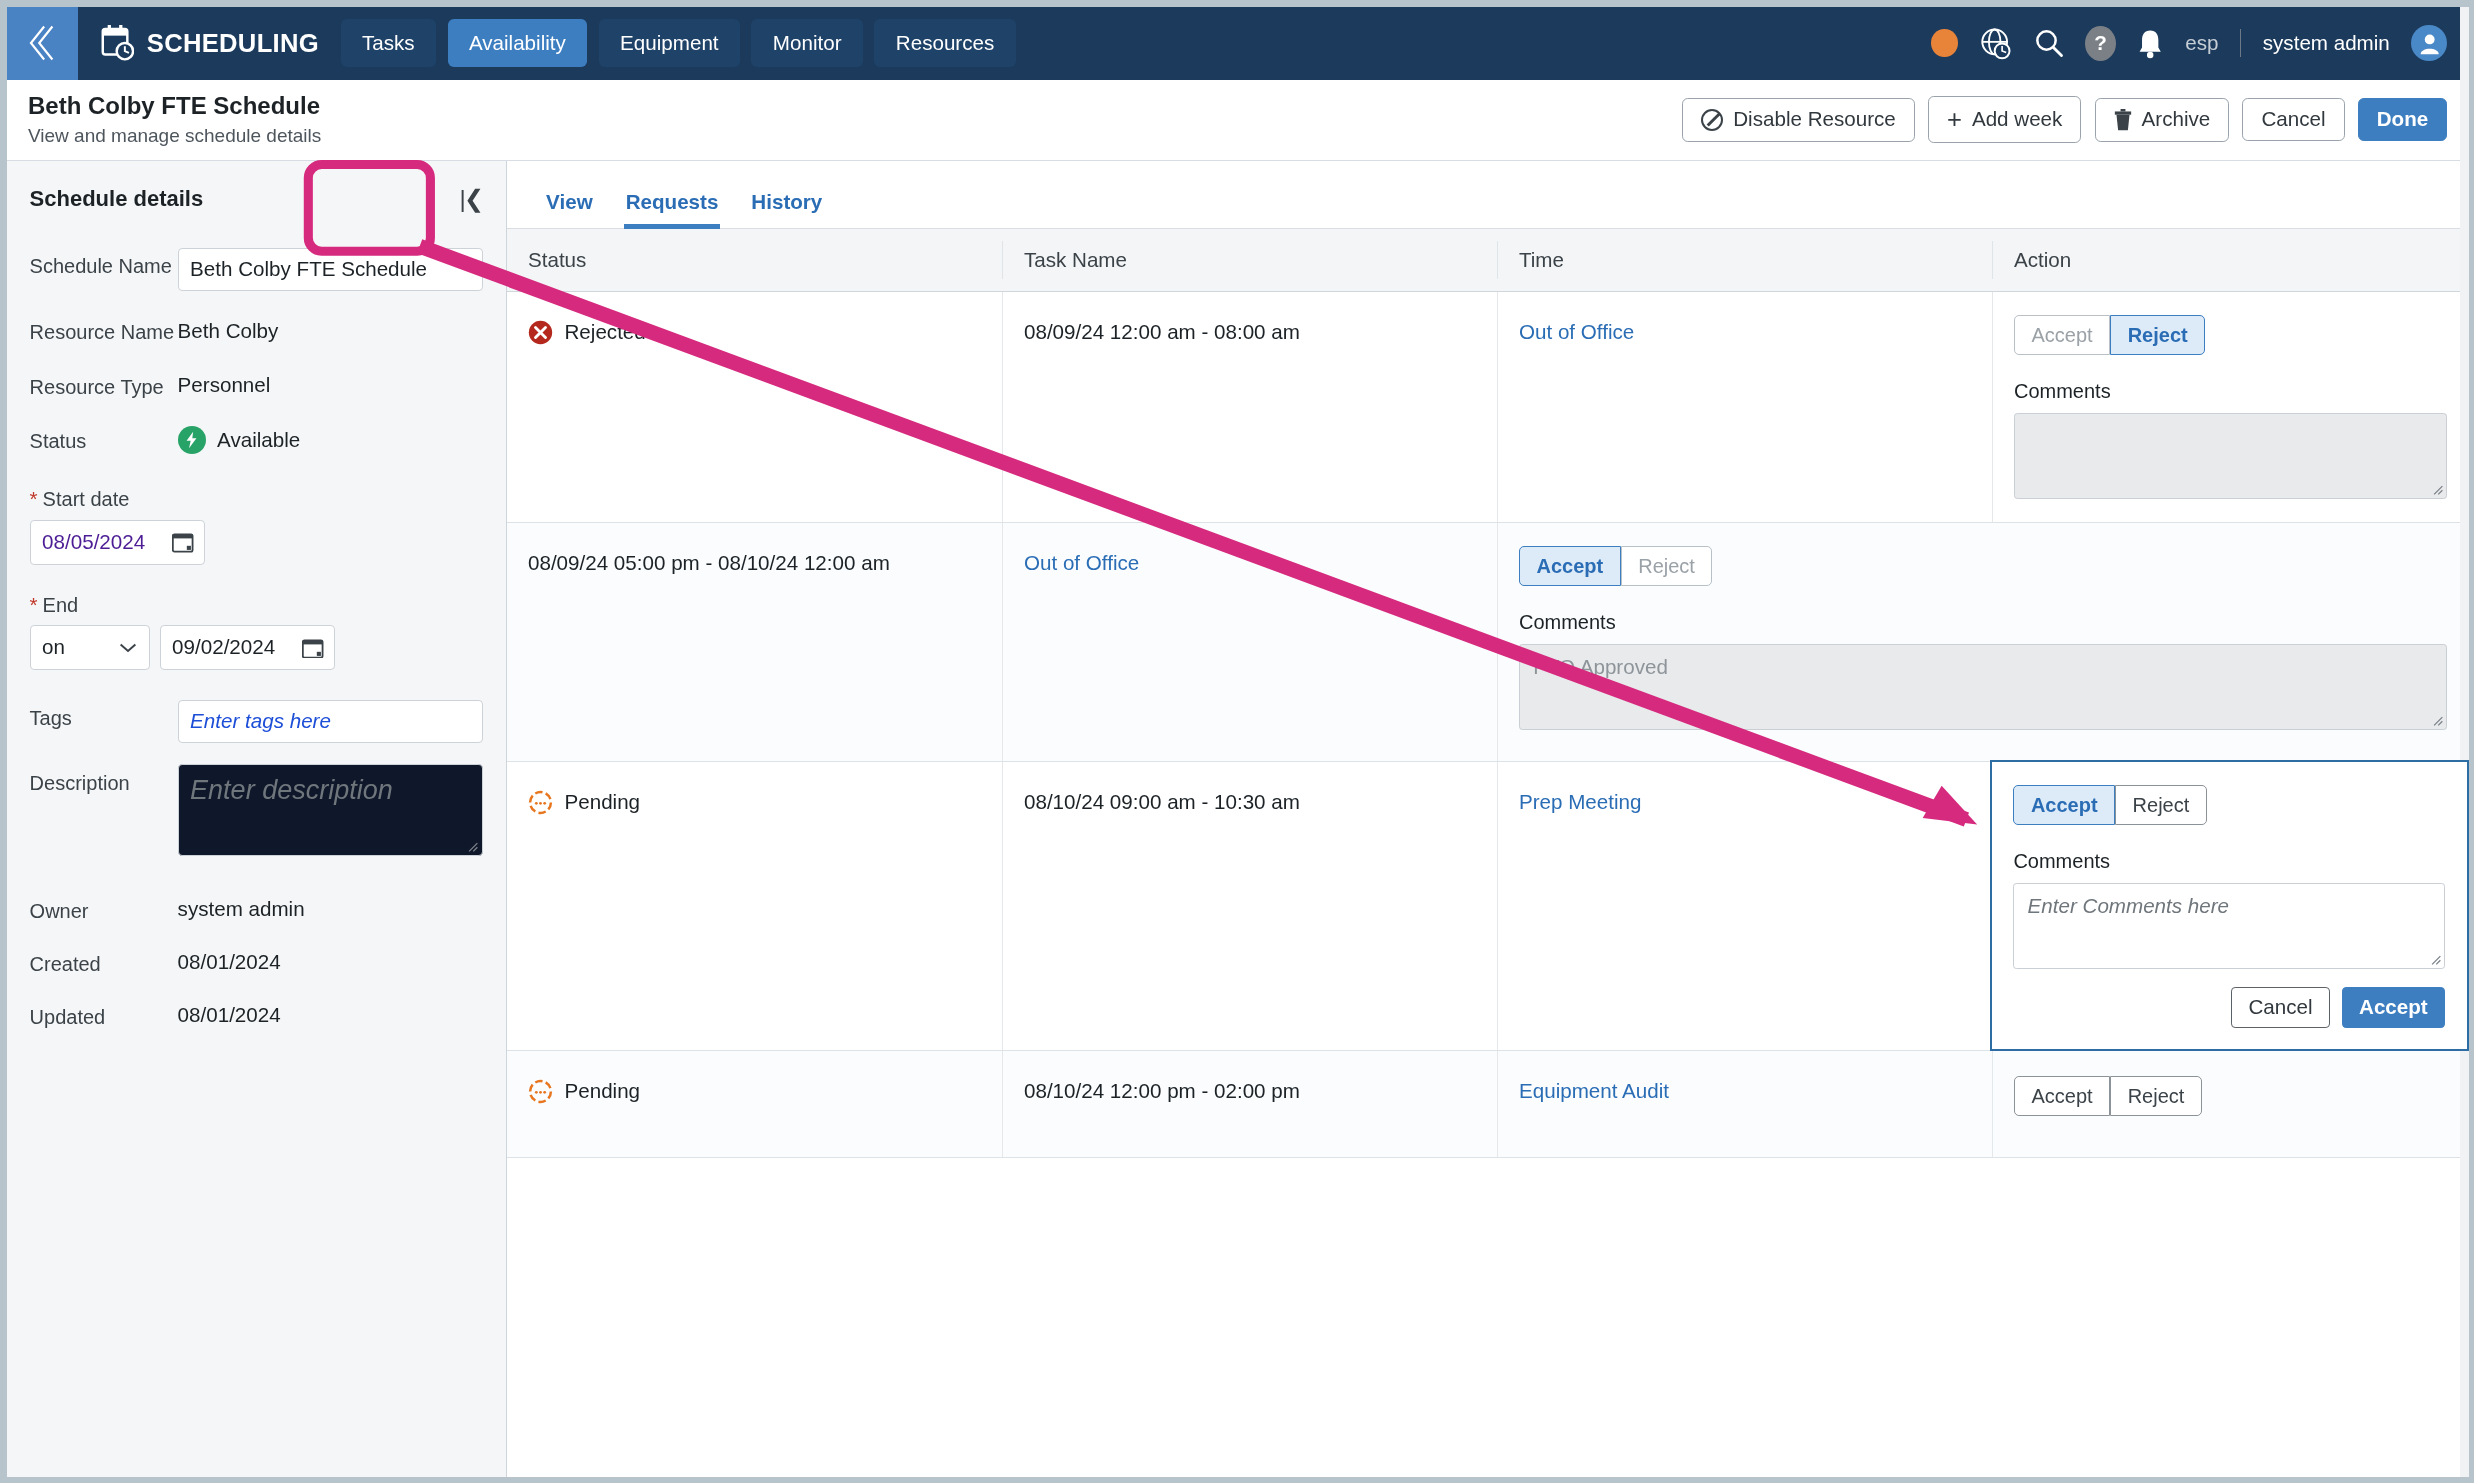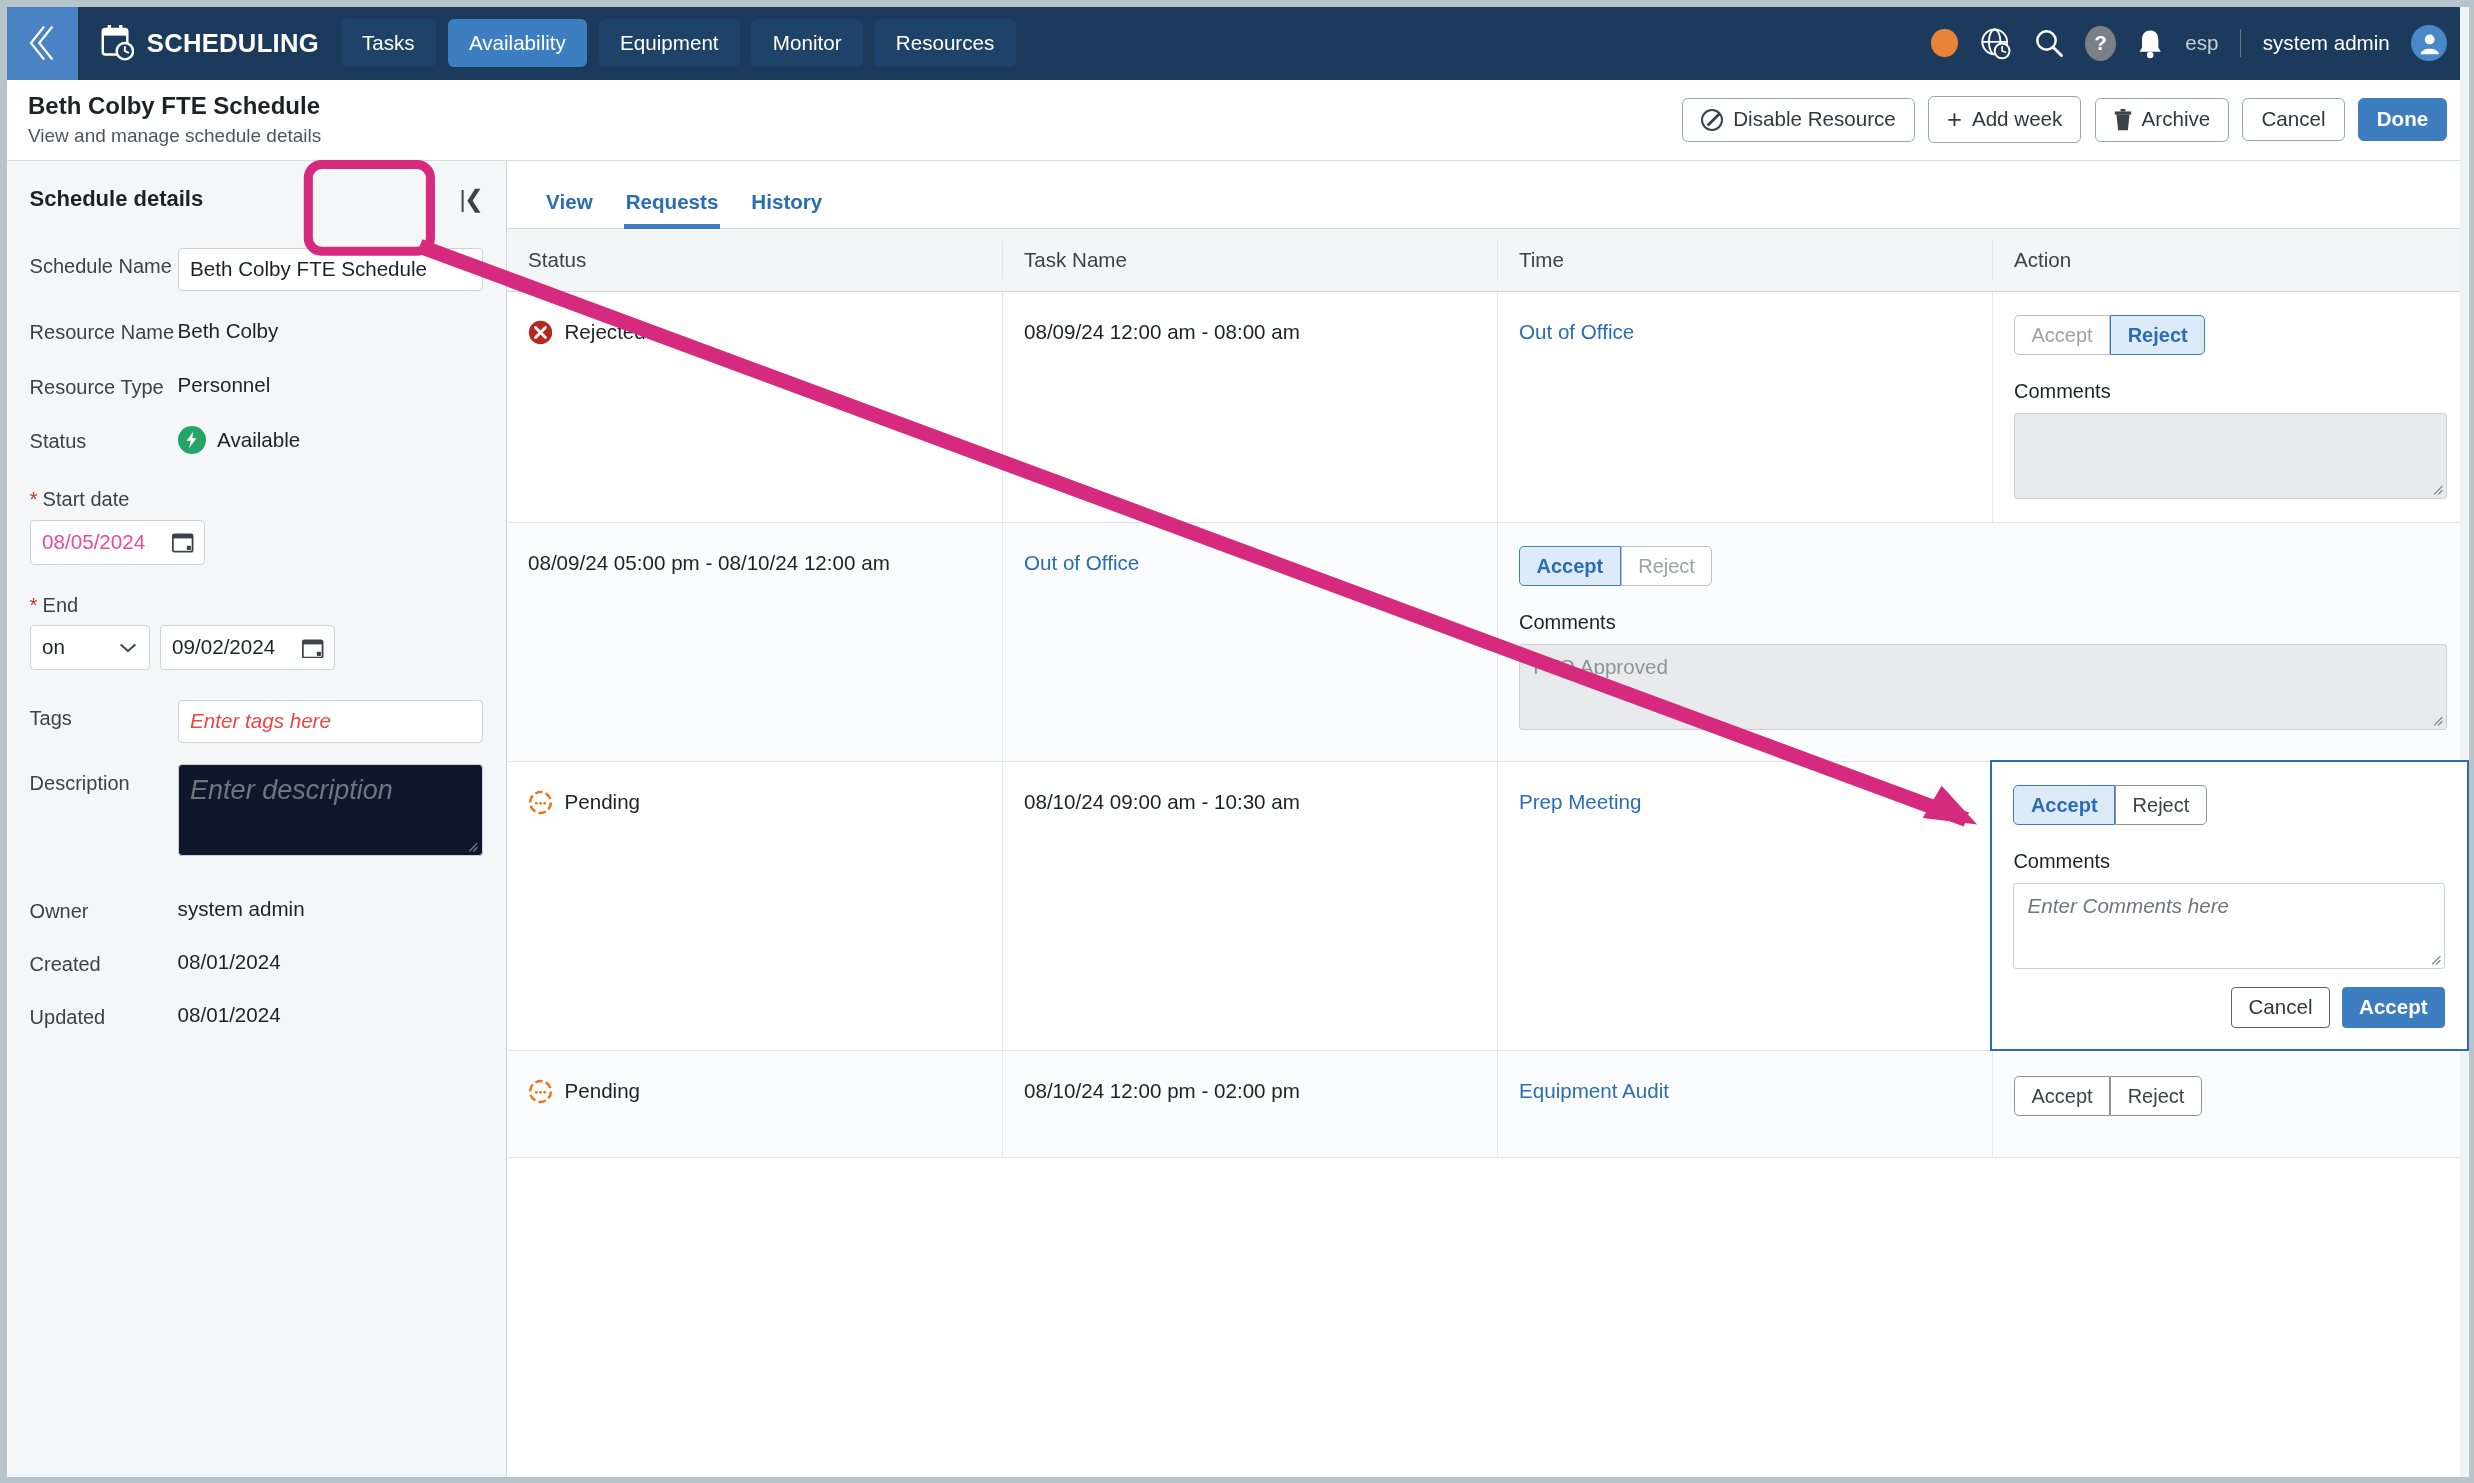--- a/index.html
+++ b/index.html
@@ -157,37 +157,37 @@
     padding-top: 5px;
   }
   .input {
     width: 312px; height: 43px;
     border: 1.6px solid #ccd2d7; border-radius: 4.1px;
     background: #ffffff;
     font-size: 20.6px; color: #1c2226;
     padding: 0 11.5px;
     display: flex; align-items: center;
   }
-  .input.placeholder { color: #ef4444; font-style: italic; }
+  .input.placeholder { color: #1d4ed8; font-style: italic; }
   .status-line { display: flex; align-items: center; gap: 11.5px; padding-top: 3.3px; }
   .bolt {
     width: 28px; height: 28px; border-radius: 50%; background: #28a368;
     display: flex; align-items: center; justify-content: center; flex: none;
   }
   .req { color: #c0392b; font-size: 20.6px; margin-right: 5px; }
   .block-label { font-size: 20px; color: #3b4349; margin-bottom: 8.2px; }
   .date-row { display: flex; gap: 10px; }
   .date-input {
     width: 175px; height: 45px;
     border: 1.6px solid #ccd2d7; border-radius: 4.1px; background: #ffffff;
     display: flex; align-items: center; justify-content: space-between;
     padding: 0 10px 0 11.5px;
     font-size: 20.6px;
   }
-  .date-input.dim { color: #ec4899; }
+  .date-input.dim { color: #4c1d95; }
   .date-input.dark { color: #1c2226; }
   .select {
     width: 120px; height: 45px;
     border: 1.6px solid #ccd2d7; border-radius: 4.1px; background: #ffffff;
     display: flex; align-items: center; justify-content: space-between;
     padding: 0 11.5px;
     font-size: 20.6px; color: #1c2226;
   }
   .cal-ico { width: 21.4px; height: 21.4px; flex: none; }
   .textarea {

